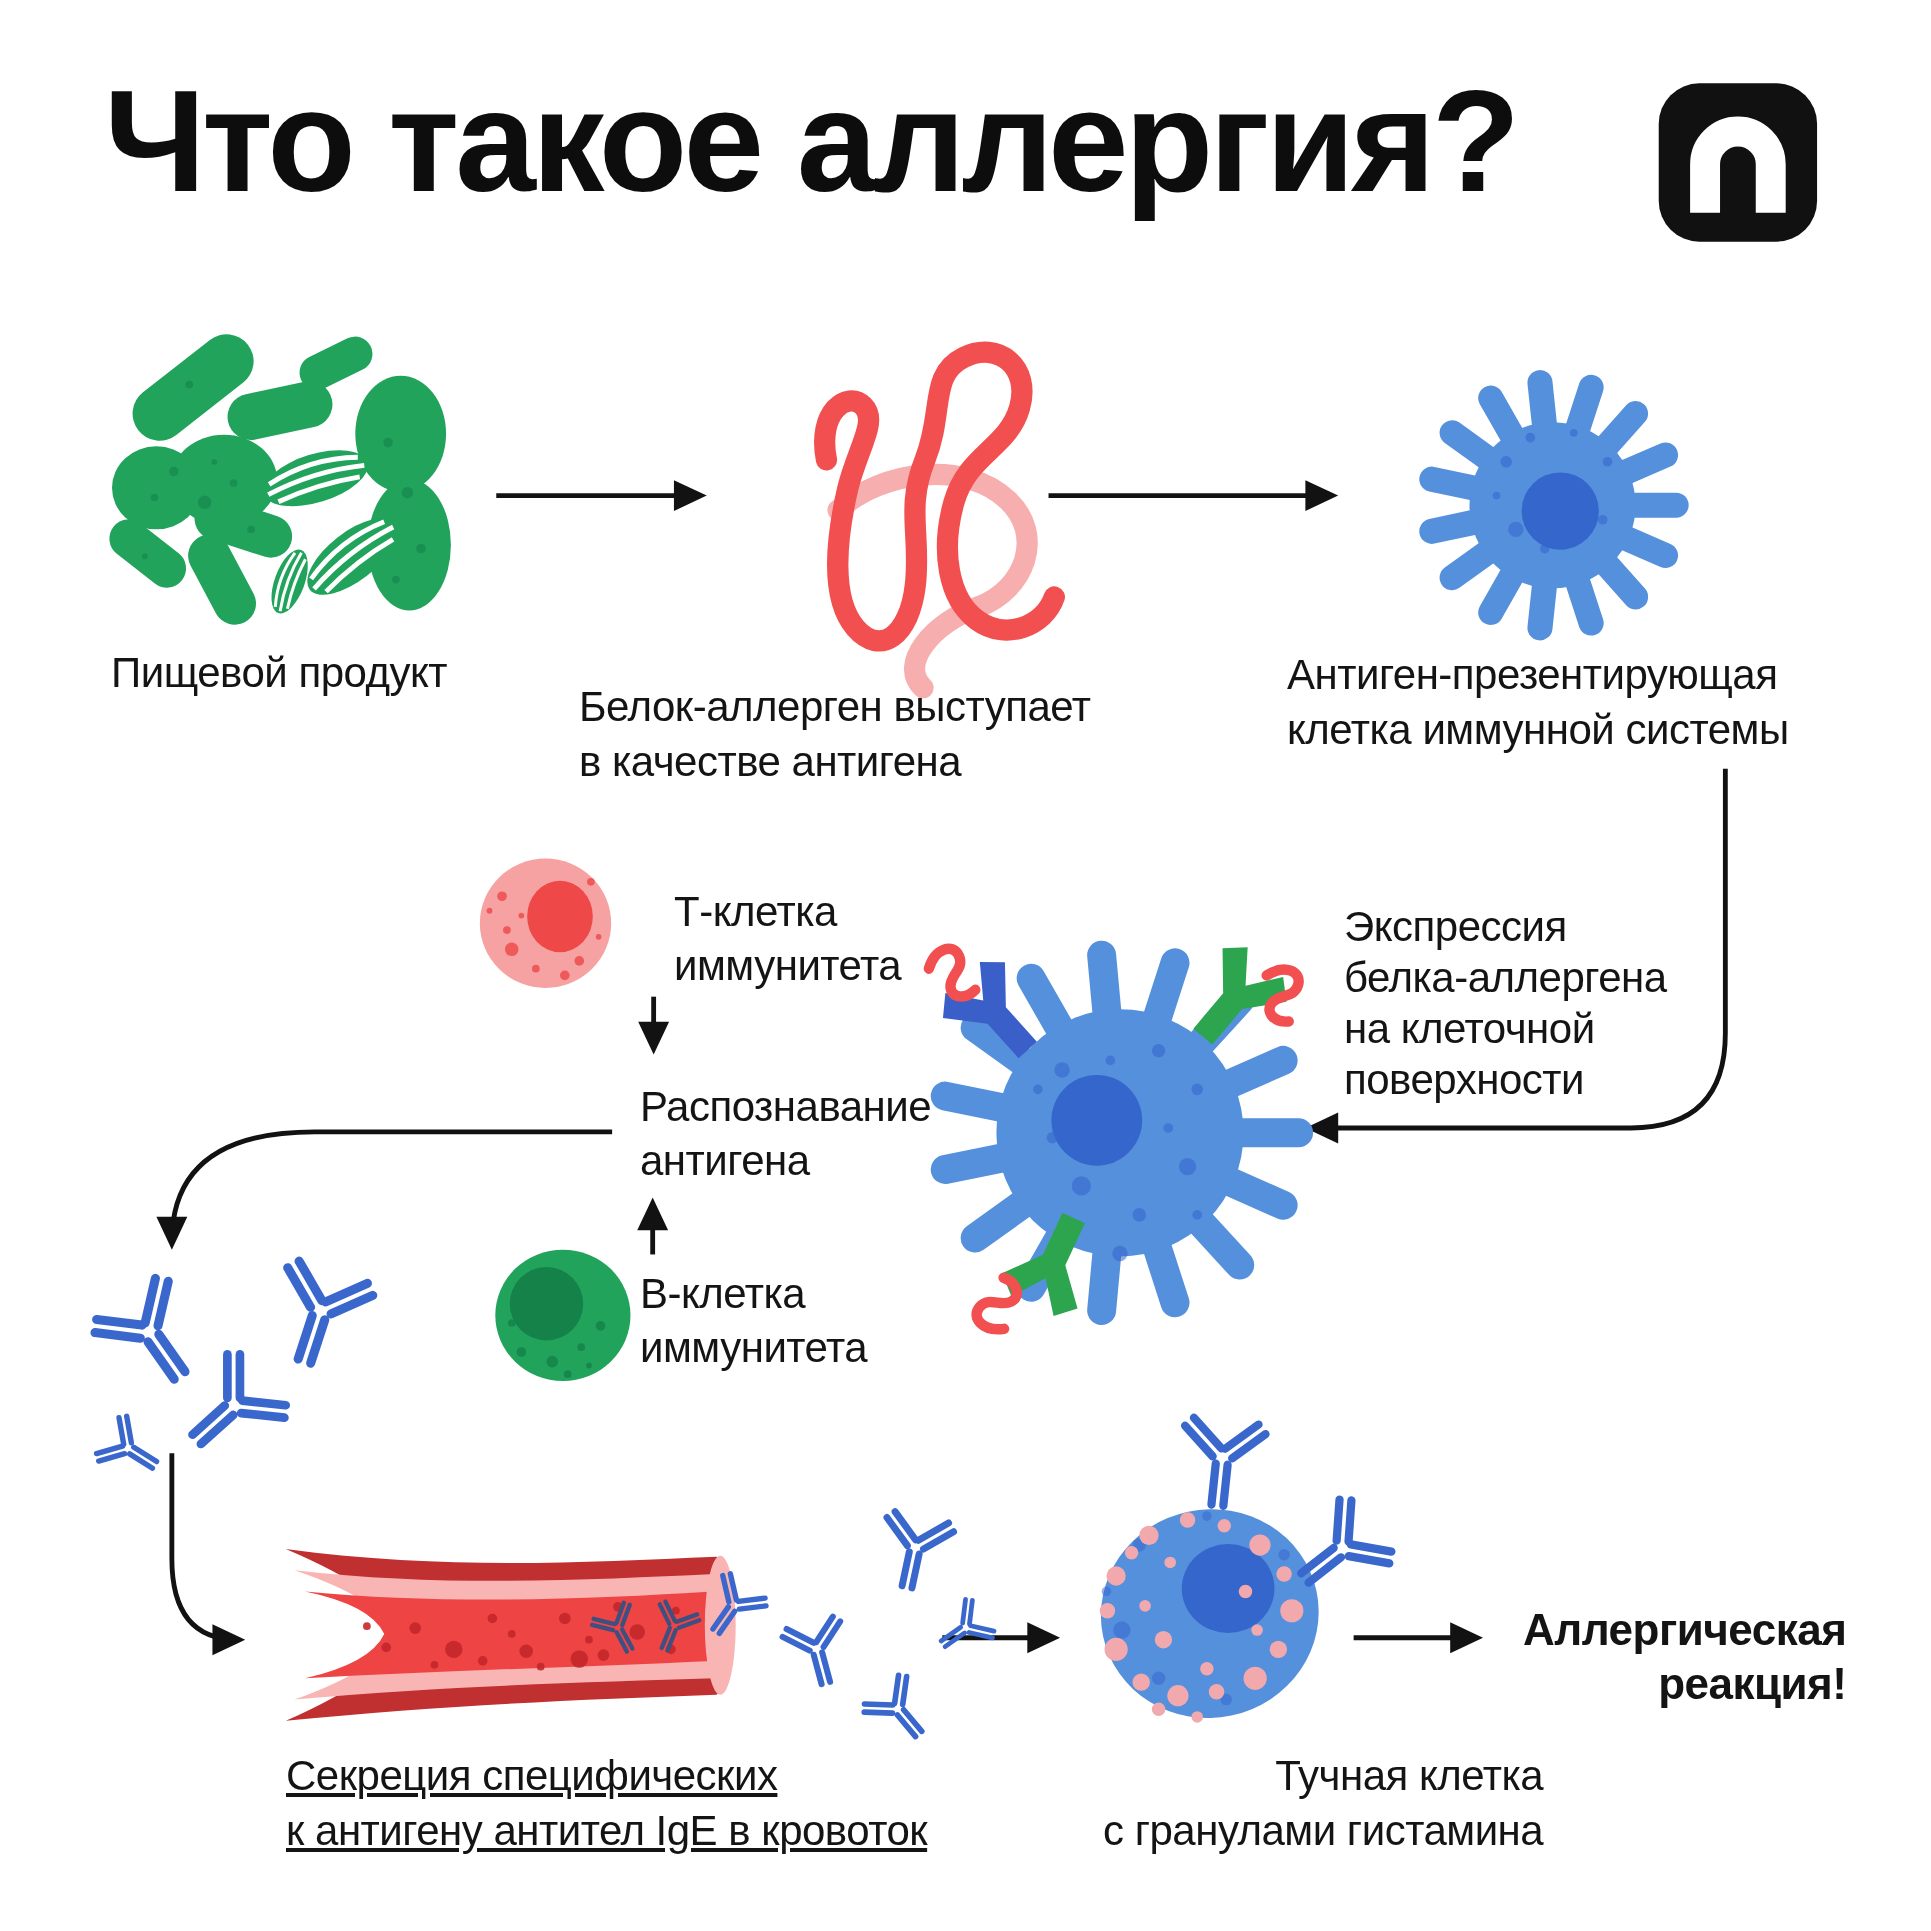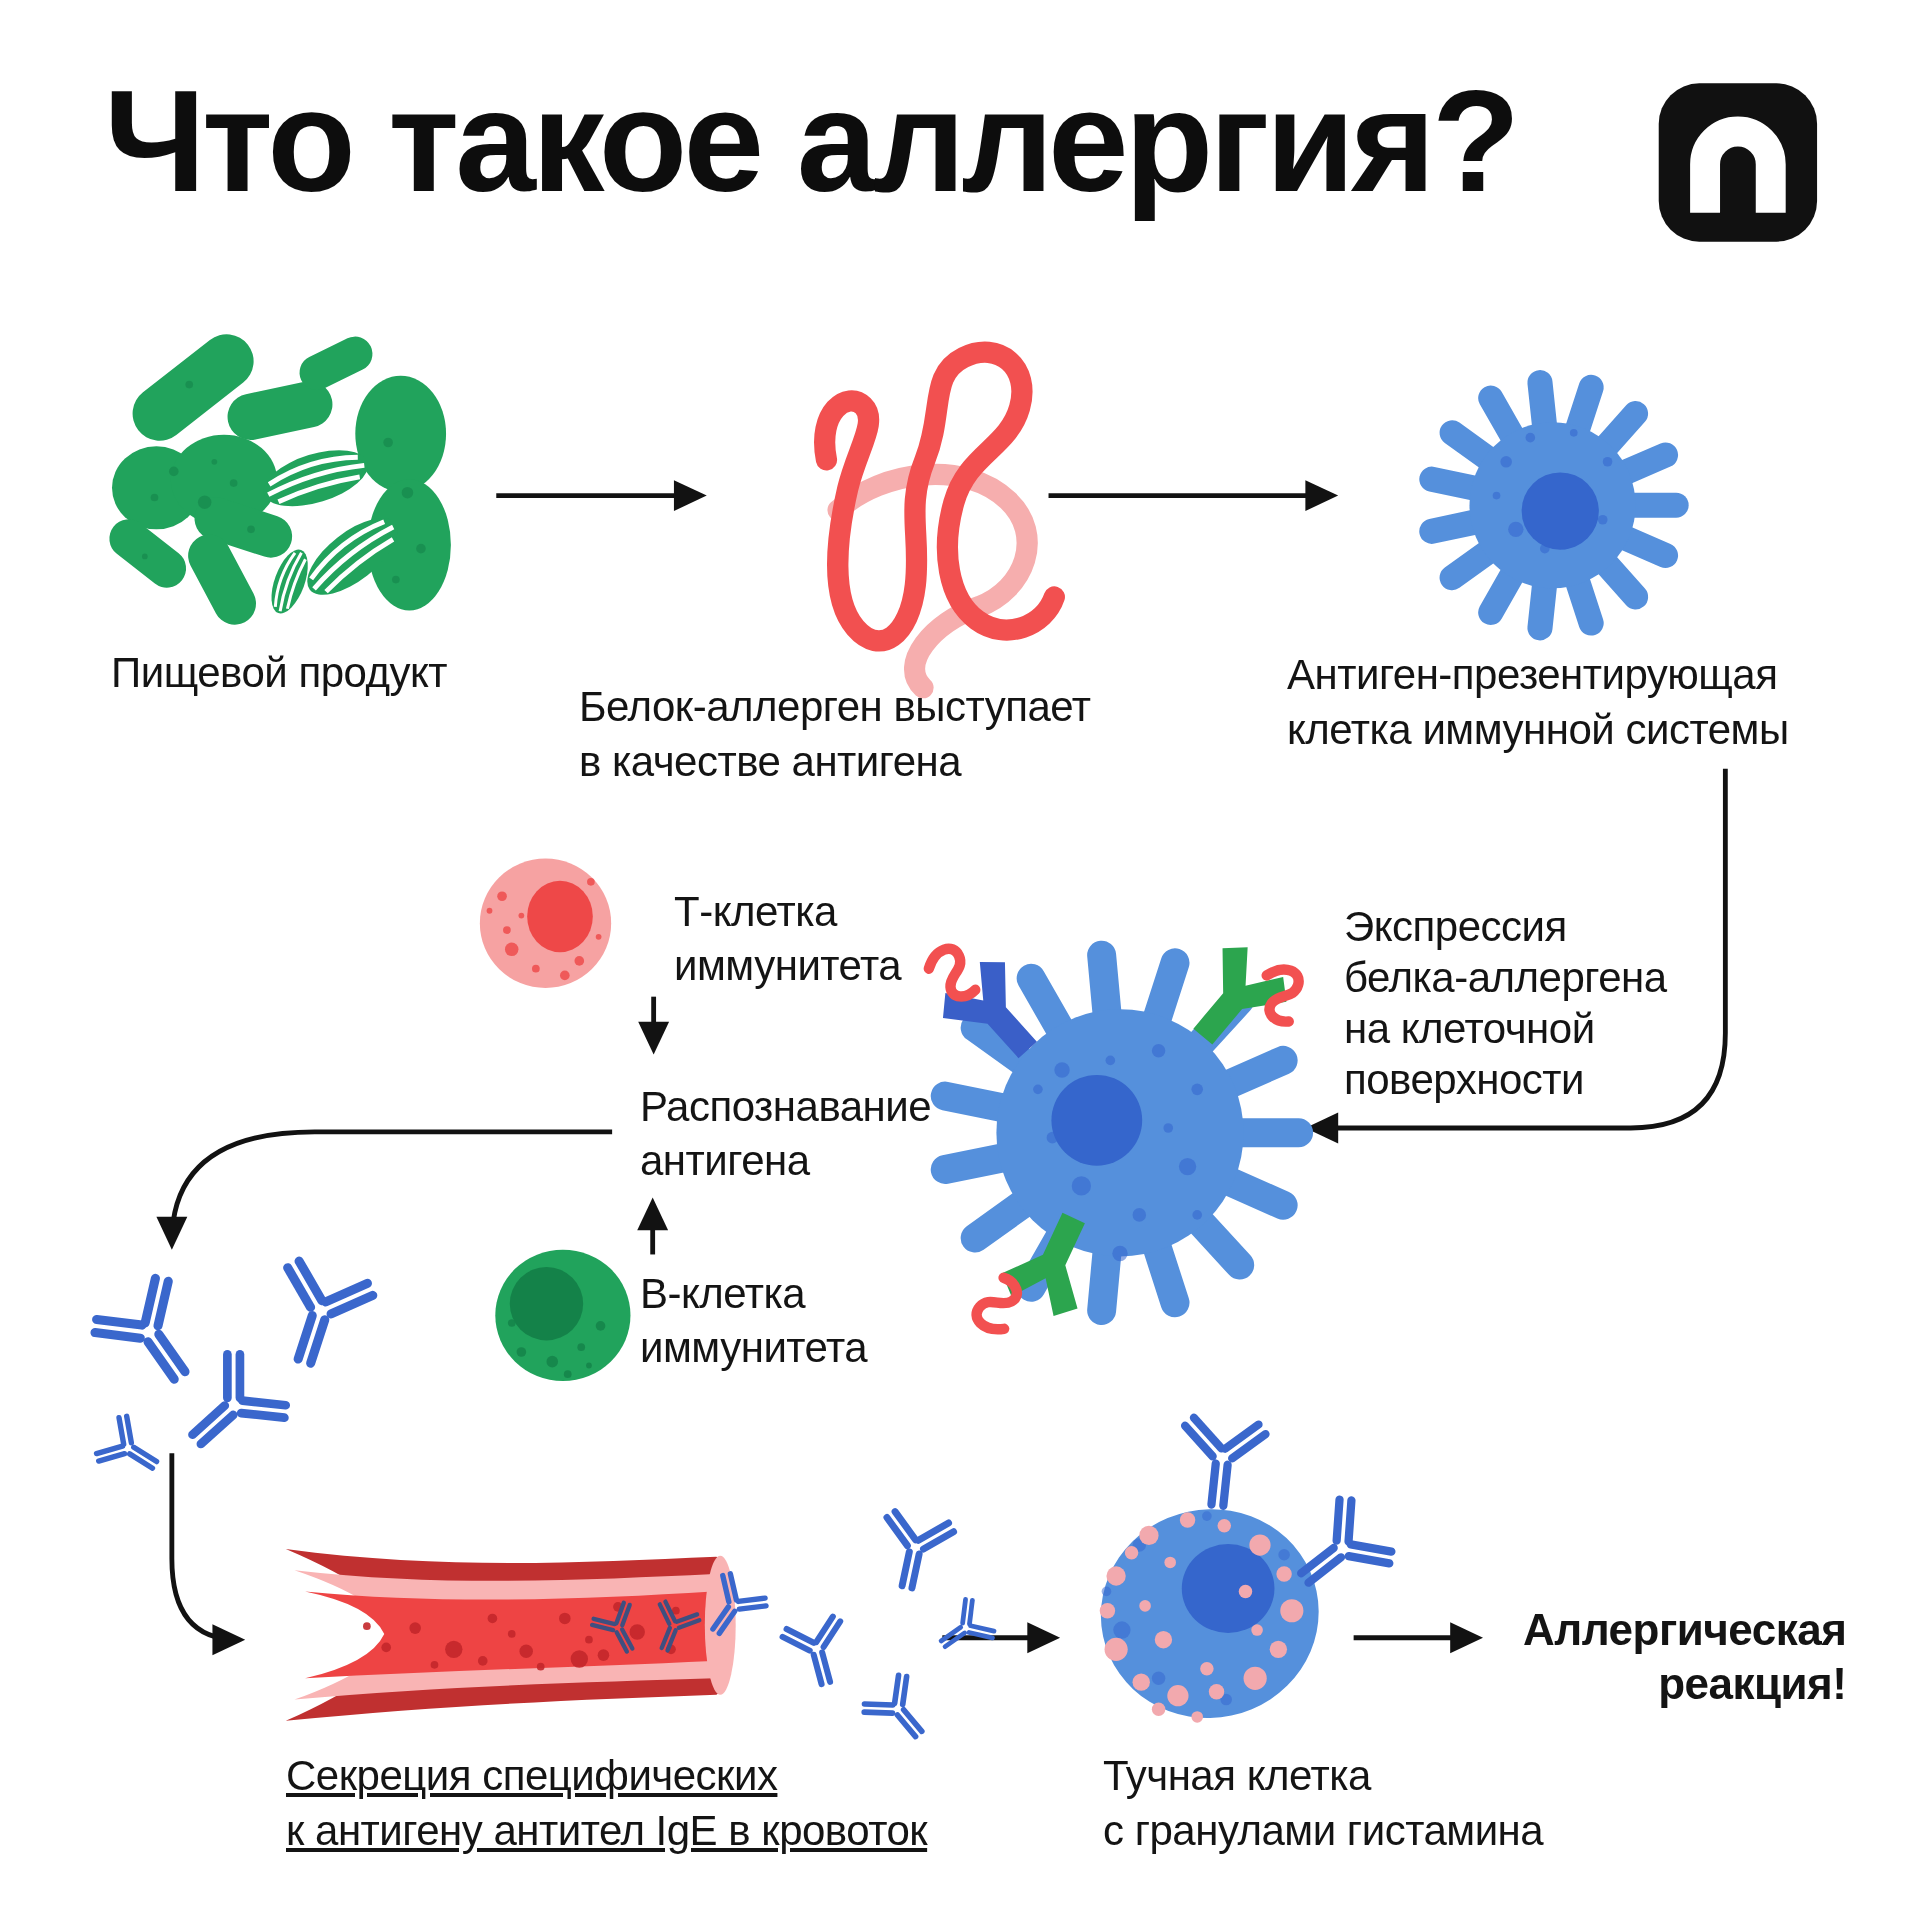--- a/index.html
+++ b/index.html
@@ -334,20 +334,20 @@
 
 <div class="txt" style="left:640px;top:877px;line-height:54px;margin-left:34px;">Т-клетка
 иммунитета</div>
 <div class="txt" style="left:640px;top:1072px;line-height:54px;">Распознавание
 антигена</div>
 <div class="txt" style="left:640px;top:1259px;line-height:54px;">В-клетка
 иммунитета</div>
 
 <div class="txt" style="left:286px;top:1740px;text-decoration:underline;">Секреция специфических
 к антигену антител IgE в кровоток</div>
-<div class="txt" style="left:1103px;top:1740px;">Тучная клетка
+<div class="txt" style="left:1103px;top:1740px;text-align:right;">Тучная клетка
 с гранулами гистамина</div>
 
 <div class="txt bold" style="left:1523px;top:1595px;">Аллергическая
 реакция!</div>
 
 </div>
 
 
 </body></html>

